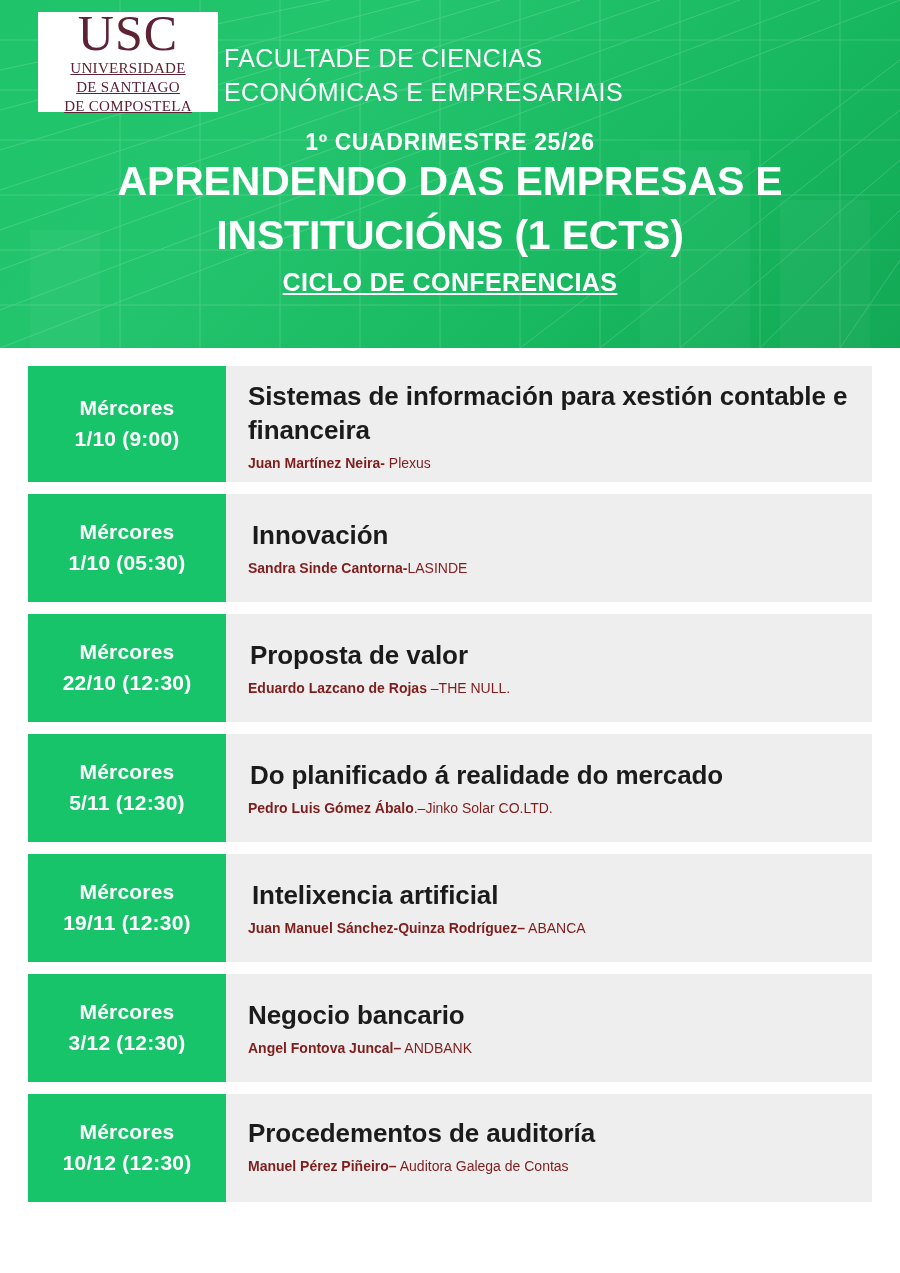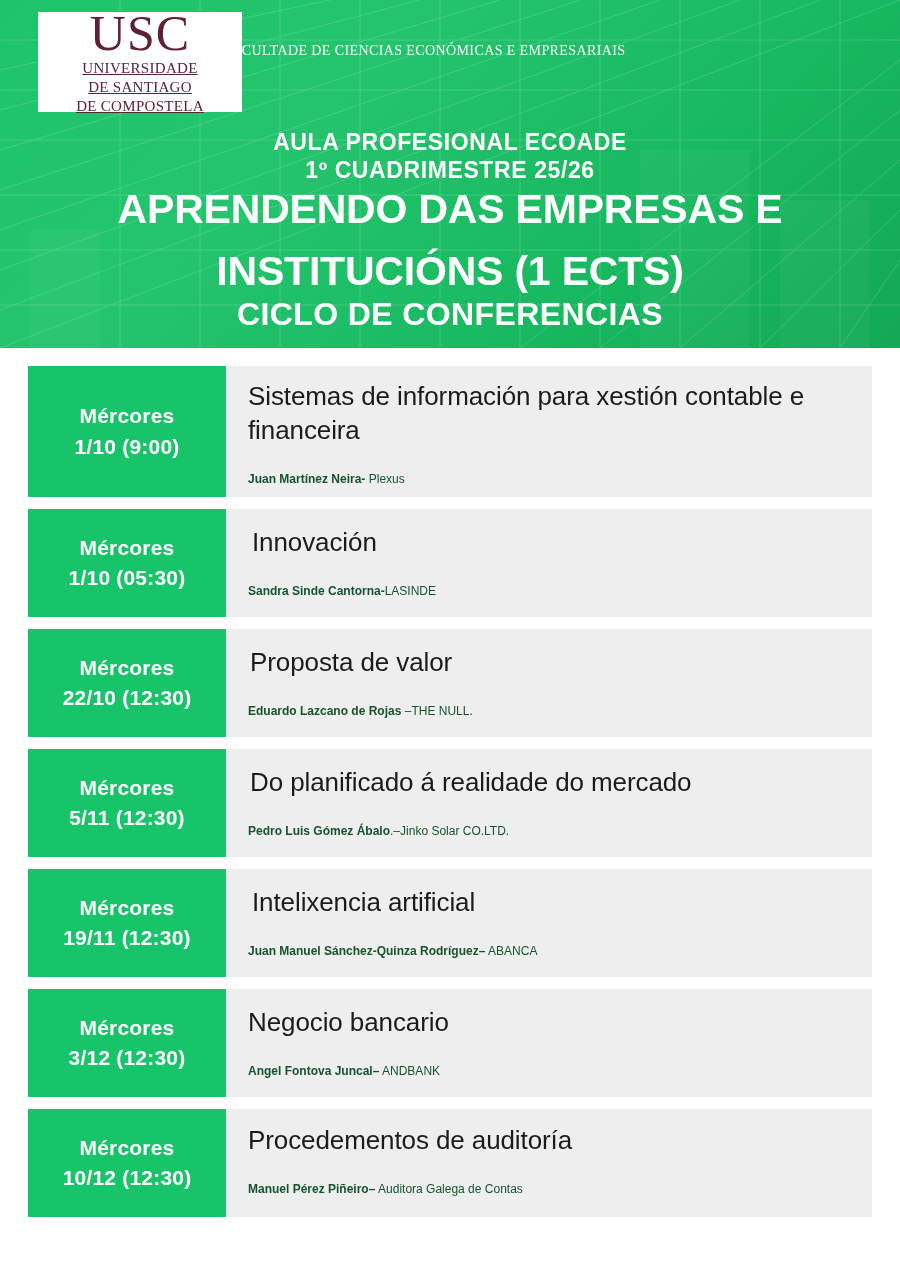--- a/index.html
+++ b/index.html
@@ -29,21 +29,21 @@
     position: absolute;
     inset: 0;
     opacity: 0.30;
   }
   .header-bg svg { display: block; width: 100%; height: 100%; }
 
   .logo-box {
     position: absolute;
     left: 38px;
     top: 12px;
-    width: 204px;
+    width: 180px;
     height: 100px;
     background: #ffffff;
     display: flex;
     flex-direction: column;
     align-items: center;
     justify-content: center;
     padding-top: 2px;
   }
   .logo-usc {
     font-family: "Liberation Serif", serif;
@@ -62,22 +62,22 @@
     text-align: center;
     text-transform: uppercase;
     margin-top: 1px;
     text-decoration: underline;
   }
   .faculty {
     position: absolute;
     left: 224px;
     top: 42px;
     width: 420px;
-    font-family: Liberation Serif, serif;
-    font-size: 14px;
+    font-family: Liberation Sans, sans-serif;
+    font-size: 25px;
     line-height: 1.35;
     color: #ffffff;
     letter-spacing: 0.4px;
     font-variant: small-caps;
     text-transform: none;
   }
 
   .title-block {
     position: absolute;
     left: 0;
@@ -98,24 +98,25 @@
     letter-spacing: 0.6px;
     line-height: 1.22;
   }
   .t-main {
     font-size: 41px;
     font-weight: bold;
     letter-spacing: -0.2px;
     line-height: 1.22;
   }
   .t-ciclo {
-    font-size: 32px;
+    font-size: 25px;
     font-weight: bold;
     letter-spacing: 0.4px;
-    margin-top: 0;
+    margin-top: 8px;
+    text-decoration: underline;
   }
 
   
   .schedule {
     position: relative;
     padding: 18px 28px 0 28px;
   }
   .row {
     display: flex;
     align-items: stretch;
@@ -140,29 +141,29 @@
   .info-cell {
     flex: 1 1 auto;
     background: #eeeeee;
     display: flex;
     flex-direction: column;
     justify-content: center;
     padding: 10px 18px 10px 22px;
   }
   .talk-title {
     font-size: 26px;
-    font-weight: normal;
+    font-weight: bold;
     color: #1b1b1b;
     line-height: 1.30;
     letter-spacing: -0.1px;
   }
   .speaker-line {
-    margin-top: 24px;
-    font-size: 12px;
-    color: #14532d;
+    margin-top: 6px;
+    font-size: 14px;
+    color: #7f1d1d;
     line-height: 1.3;
   }
   .speaker-name {
     font-weight: bold;
   }
   .speaker-org {
     font-weight: normal;
   }
 
   
@@ -198,24 +199,23 @@
     <div class="logo-box">
       <div class="logo-usc">USC</div>
       <div class="logo-sub">UNIVERSIDADE</div>
       <div class="logo-sub">DE SANTIAGO</div>
       <div class="logo-sub">DE COMPOSTELA</div>
     </div>
 
     <div class="faculty">FACULTADE DE CIENCIAS ECONÓMICAS E EMPRESARIAIS</div>
 
     <div class="title-block">
-      <div class="t-aula">AULA PROFESIONAL ECOADE</div>
       <div class="t-cuatri">1º CUADRIMESTRE 25/26</div>
       <div class="t-main">APRENDENDO DAS EMPRESAS E</div>
-      <div class="t-main" style="margin-top:12px">INSTITUCIÓNS (1 ECTS)</div>
+      <div class="t-main" style="margin-top:4px">INSTITUCIÓNS (1 ECTS)</div>
       <div class="t-ciclo">CICLO DE CONFERENCIAS</div>
     </div>
   </div>
 
   <div class="schedule">
 
     <div class="row row-0">
       <div class="date-cell">
         <span>Mércores</span>
         <span>1/10 (9:00)</span>

